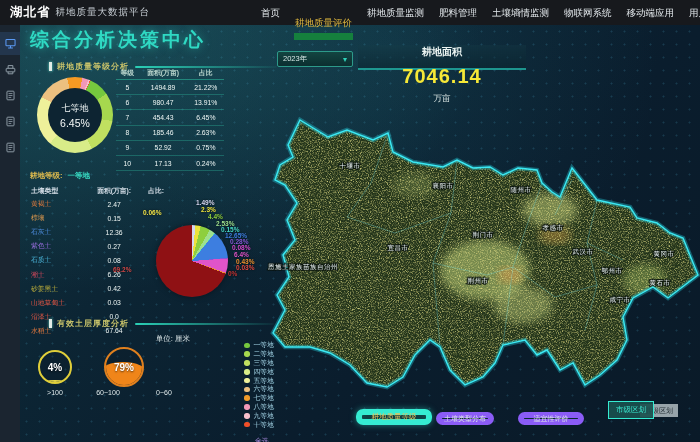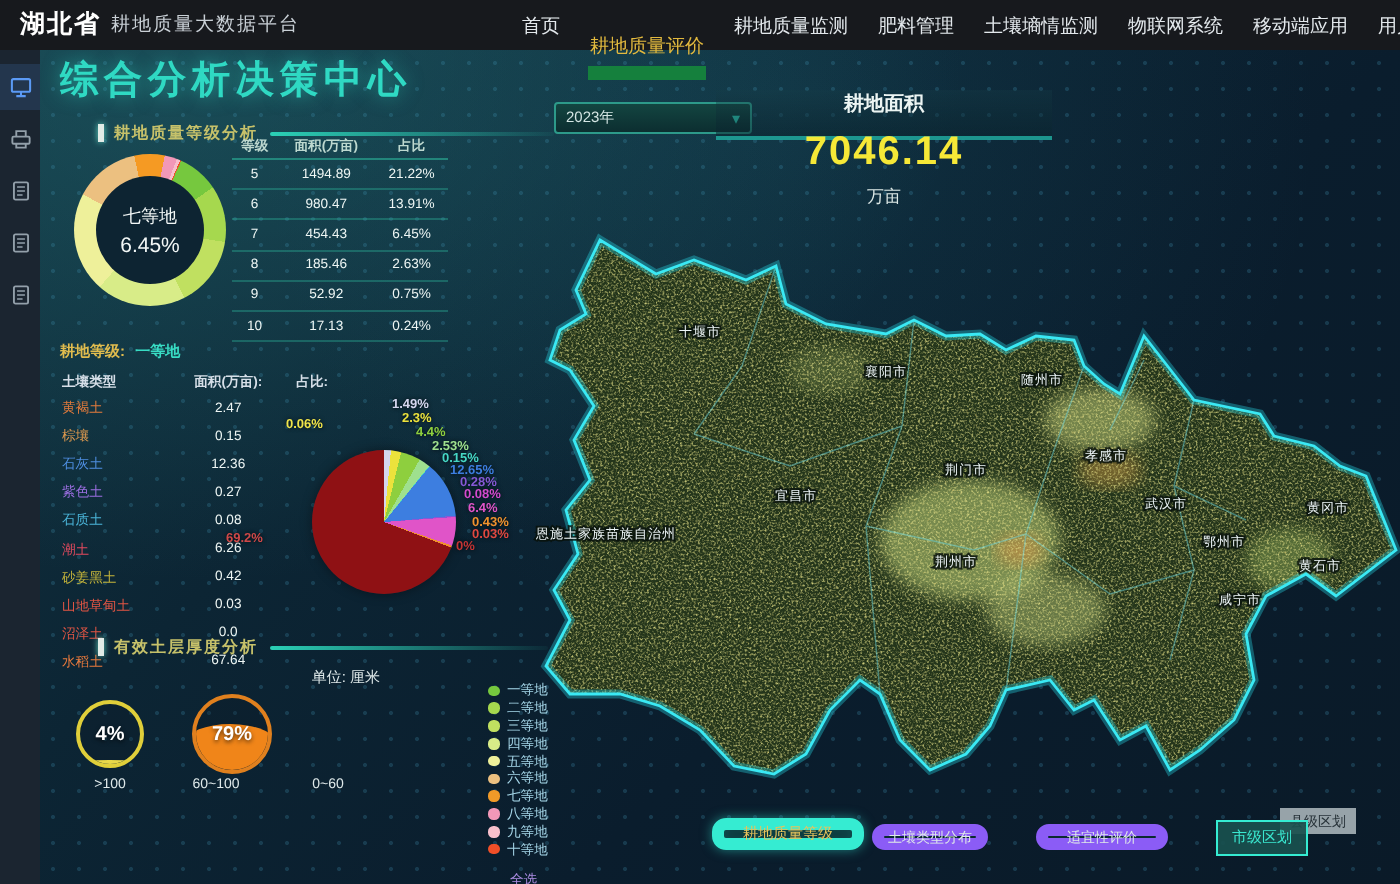--- a/index.html
+++ b/index.html
@@ -23,21 +23,21 @@
   .main-bg{position:absolute;left:20px;top:25px;width:680px;height:417px;z-index:0;
     background:
       radial-gradient(rgba(70,160,195,0.22) 0.8px, transparent 1.2px),
       radial-gradient(ellipse at 12% 0%, rgba(45,135,140,0.35), transparent 45%),
       radial-gradient(ellipse at 55% 8%, rgba(32,105,125,0.20), transparent 50%),
       linear-gradient(135deg,#113340 0%, #0c2534 32%, #0a1d2d 62%, #0a1a28 100%);
     background-size:13px 13px,auto,auto,auto;}
   
   .title{position:absolute;left:30px;top:27px;margin:0;font-size:19px;font-weight:bold;letter-spacing:3px;
          color:#2fd9c3;text-shadow:0 0 9px rgba(46,217,195,0.55);z-index:3;}
-  .year-select{position:absolute;left:277px;top:51px;width:99px;height:16px;z-index:4;cursor:pointer;
+  .year-select{position:absolute;left:277px;top:51px;width:76px;height:16px;z-index:4;cursor:pointer;
          border:1px solid #2d9a8a;border-radius:2px;background:linear-gradient(180deg,#134541,#0c2e30);
          display:flex;align-items:center;justify-content:space-between;padding:0 5px;box-sizing:border-box;}
   .year-select span{font-size:7.5px;color:#d5e6e4;}
   .year-select .chev{color:#2fd0b8;font-size:8px;}
   .area-banner{position:absolute;left:358px;top:45px;width:168px;height:25px;z-index:4;
          display:flex;align-items:center;gap:7px;padding:0 6px;box-sizing:border-box;
          background:linear-gradient(180deg,rgba(22,62,72,0.30),rgba(10,36,46,0.55));
          border-bottom:2px solid rgba(32,175,162,0.8);flex-direction:column;}
   .ab-label{font-size:10px;font-weight:bold;color:#ecf5f3;white-space:nowrap;}
   .ab-value{font-size:20px;font-weight:bold;color:#f6e837;letter-spacing:1px;line-height:1;}
@@ -87,21 +87,21 @@
   .lrow{display:flex;align-items:center;height:8.8px;gap:4px;cursor:pointer;}
   .ldot{width:5.5px;height:5.5px;border-radius:50%;flex:none;}
   .llab{font-size:6.8px;color:#a5d6e8;}
   .select-all{display:inline-block;margin-left:11px;margin-top:1px;font-size:6.8px;color:#ab8ce2;text-decoration:underline;cursor:pointer;}
   
   .tab-pill{position:absolute;z-index:6;border:6px solid #8b5cf6;border-radius:7px;cursor:pointer;
         background:rgba(10,45,50,0.85);color:#dfe9e9;font-size:7px;
         display:flex;align-items:center;justify-content:center;box-sizing:border-box;white-space:nowrap;}
   .tab-pill.active{color:#e8c35b;border-color:#35ecd2;font-size:7.5px;
         box-shadow:0 0 6px rgba(47,230,210,0.5), inset 0 0 6px rgba(47,230,210,0.22);}
-  .city-btn{position:absolute;left:608px;top:410px;width:46px;height:18px;z-index:7;cursor:pointer;
+  .city-btn{position:absolute;left:608px;top:401px;width:46px;height:18px;z-index:7;cursor:pointer;
         background:rgba(25,80,78,0.92);border:1px solid #35ecd2;color:#3ae8d0;font-size:7.5px;
         display:flex;align-items:center;justify-content:center;box-sizing:border-box;}
   .county-btn{position:absolute;left:640px;top:404px;width:38px;height:13px;z-index:6;cursor:pointer;
         background:#97a3a9;color:#273238;font-size:7px;
         display:flex;align-items:center;justify-content:center;}
 </style>
 </head>
 <body>
 
 <div class="app">
@@ -361,21 +361,21 @@
     <span class="sec-title">有效土层厚度分析</span>
     <span class="sec-line"></span>
   </div>
   <div class="depth-unit">单位: 厘米</div>
   <div class="gauges" id="gauges">
       <div class="gauge" style="left: 27px; top: 23px; width: 34px; height: 34px; --bc: #e0cf3a; --fc: #e8d84a;">
         <div class="gfill" style="height: 18%;"></div>
         <div class="gval">4%</div>
       </div>
       <span class="grange" style="left: 27px;">&gt;100</span>
-      <div class="gauge" style="left: 88px; top: 23px; width: 40px; height: 40px; --bc: #e0801e; --fc: #f08519;">
+      <div class="gauge" style="left: 96px; top: 23px; width: 40px; height: 40px; --bc: #e0801e; --fc: #f08519;">
         <div class="gfill" style="height: 72%;"></div>
         <div class="gval">79%</div>
       </div>
       <span class="grange" style="left: 80px;">60~100</span>
       <span class="grange" style="left: 136px;">0~60</span>
     </div>
 
   <div class="legend" id="legend"><div class="lrow">
         <span class="ldot" style="background: rgb(118, 200, 62);"></span>
         <span class="llab">一等地</span>

